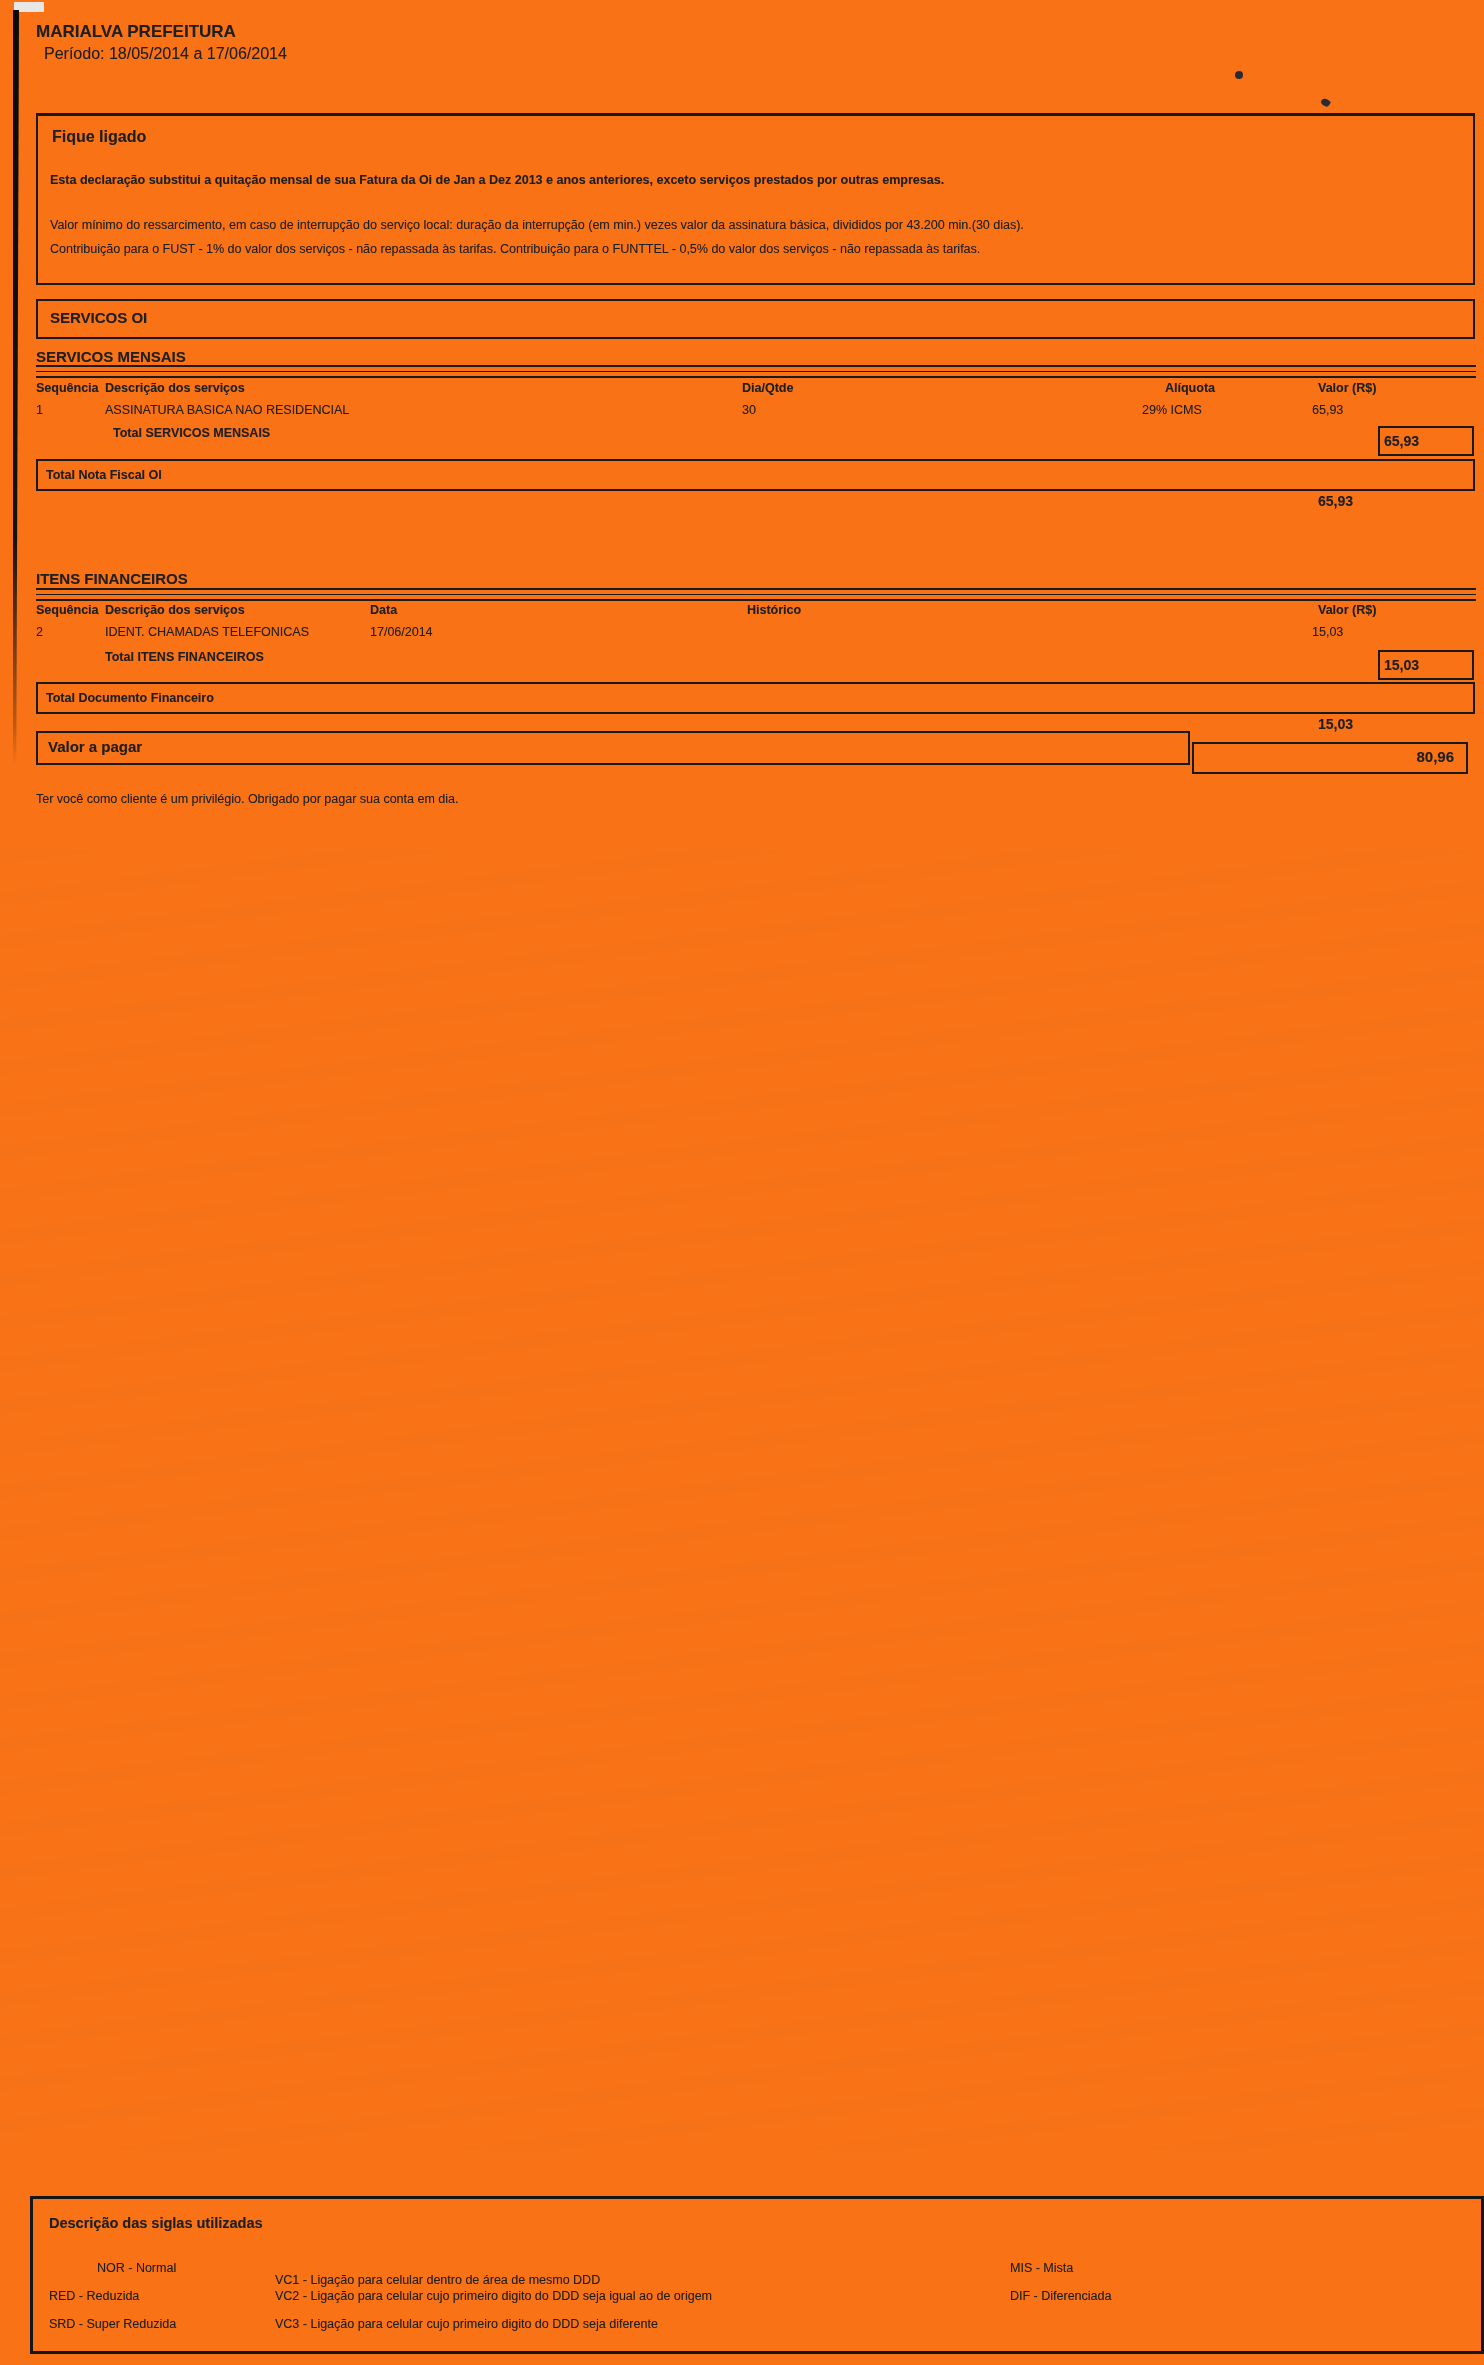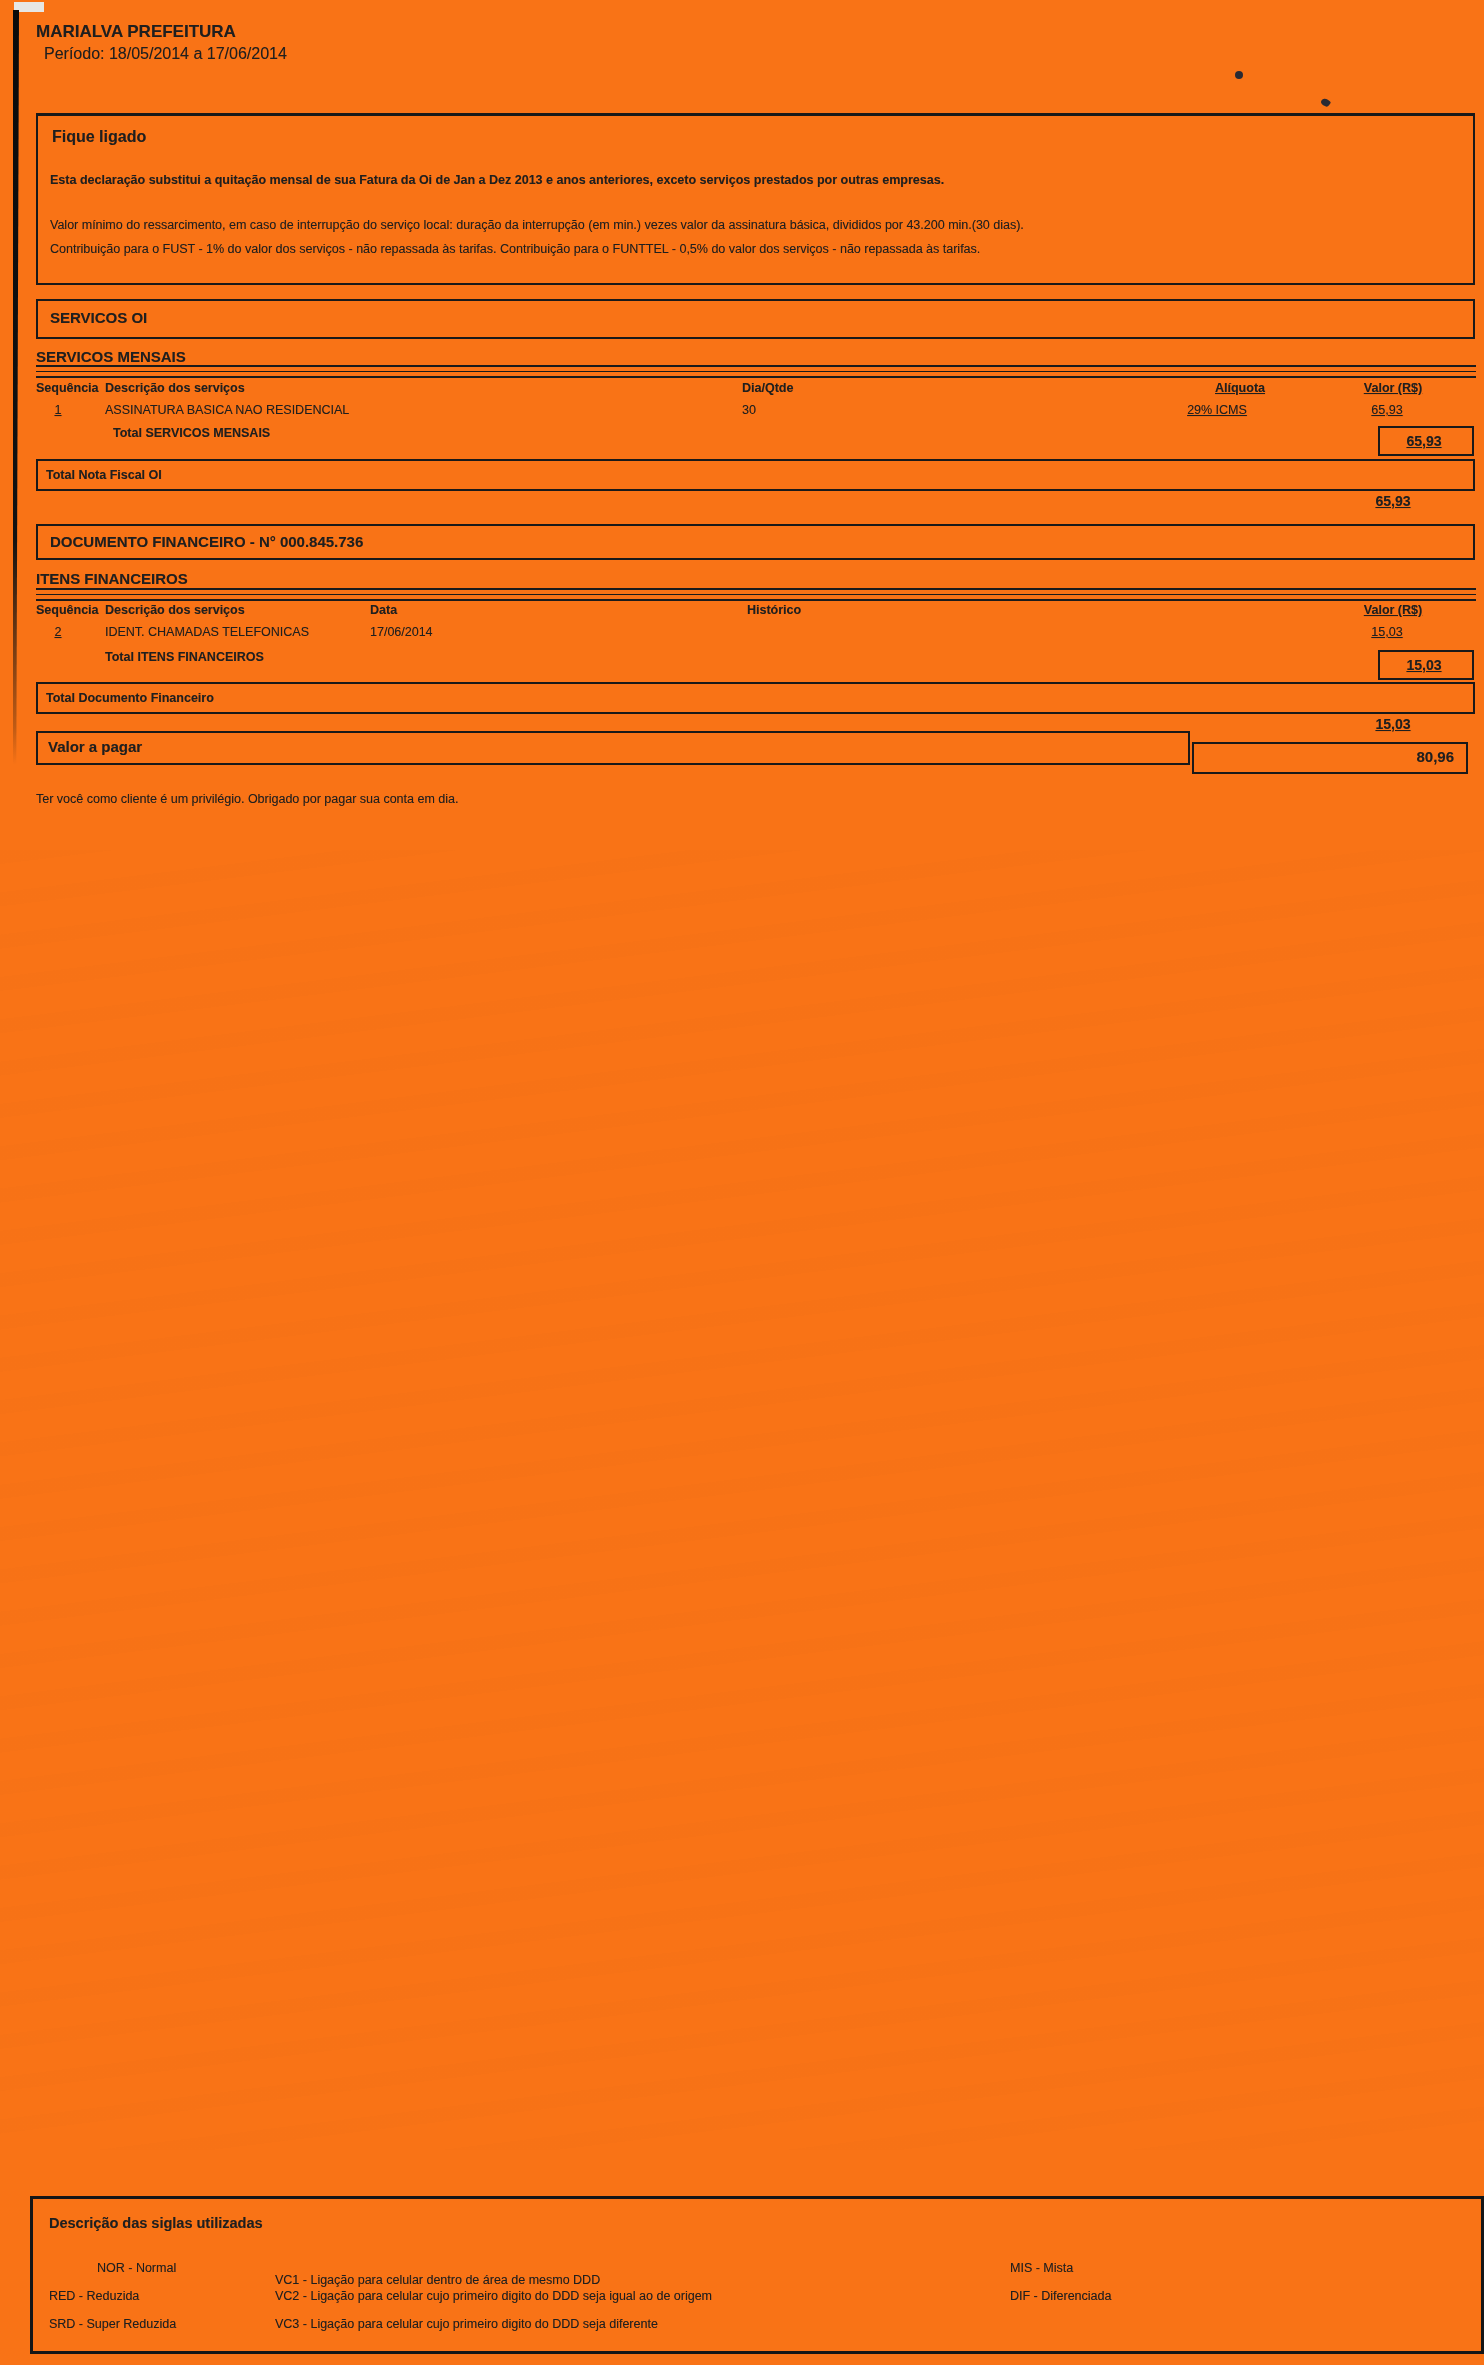--- a/index.html
+++ b/index.html
@@ -6,21 +6,21 @@
   .page{
     position:relative;width:1484px;height:2365px;background:#f97316;
     font-family:"Liberation Sans","DejaVu Sans",sans-serif;color:#1e1e1e;
     overflow:hidden;
   }
   .abs{position:absolute;}
   .ink{color:#1f1f1f;text-shadow:0.2px 0.2px 0.6px rgba(30,30,30,0.35);}
   .b{font-weight:bold;}
   .box{border:2.5px solid #191919;}
   .rule{background:#1b1b1b;}
-  .right{text-align:center;text-decoration:underline;}
+  .right{text-align:left;}
   .small{font-size:12.5px;line-height:1.45;}
   .h15{font-size:15px;}
   .h16{font-size:16px;}
   .h17{font-size:17px;}
   .val{font-size:14px;}
   .speck{background:#2a2a33;border-radius:50%;}
   .scanbar{
     background:linear-gradient(to bottom,#0a0a0a 0%,#111 70%,rgba(17,17,17,0.25) 95%,transparent 100%);
     clip-path:polygon(0 0,100% 0,55% 100%,0 100%);
   }
@@ -71,23 +71,20 @@
   <div class="abs ink b small" style="left:105px;top:424px;margin-left:8px;">Total SERVICOS MENSAIS</div>
   <div class="abs box" style="left:1378px;top:426px;width:92px;height:26px;">
     <div class="abs ink b val right" style="right:8px;top:5px;width:80px;">65,93</div>
   </div>
 
   <div class="abs box" style="left:36px;top:459px;width:1435px;height:28px;">
     <div class="abs ink b small" style="left:8px;top:5px;">Total Nota Fiscal  OI</div>
   </div>
   <div class="abs ink b val right" style="left:1318px;top:493px;width:150px;">65,93</div>
 
-  <div class="abs box" style="left:36px;top:524px;width:1435px;height:32px;">
-    <div class="abs ink b h15" style="left:12px;top:7px;">DOCUMENTO FINANCEIRO - N° 000.845.736</div>
-  </div>
 
   <div class="abs ink b h15" style="left:36px;top:570px;">ITENS FINANCEIROS</div>
   <div class="abs rule" style="left:36px;top:588px;width:1440px;height:1.5px;"></div>
   <div class="abs" style="left:36px;top:594px;width:1440px;height:4px;border-top:1.5px solid #1b1b1b;border-bottom:2px solid #1b1b1b;"></div>
 
   <div class="abs ink b small" style="left:36px;top:601px;">Sequência</div>
   <div class="abs ink b small" style="left:105px;top:601px;">Descrição dos serviços</div>
   <div class="abs ink b small" style="left:370px;top:601px;">Data</div>
   <div class="abs ink b small" style="left:747px;top:601px;">Histórico</div>
   <div class="abs ink b small right" style="left:1318px;top:601px;width:150px;">Valor (R$)</div>

